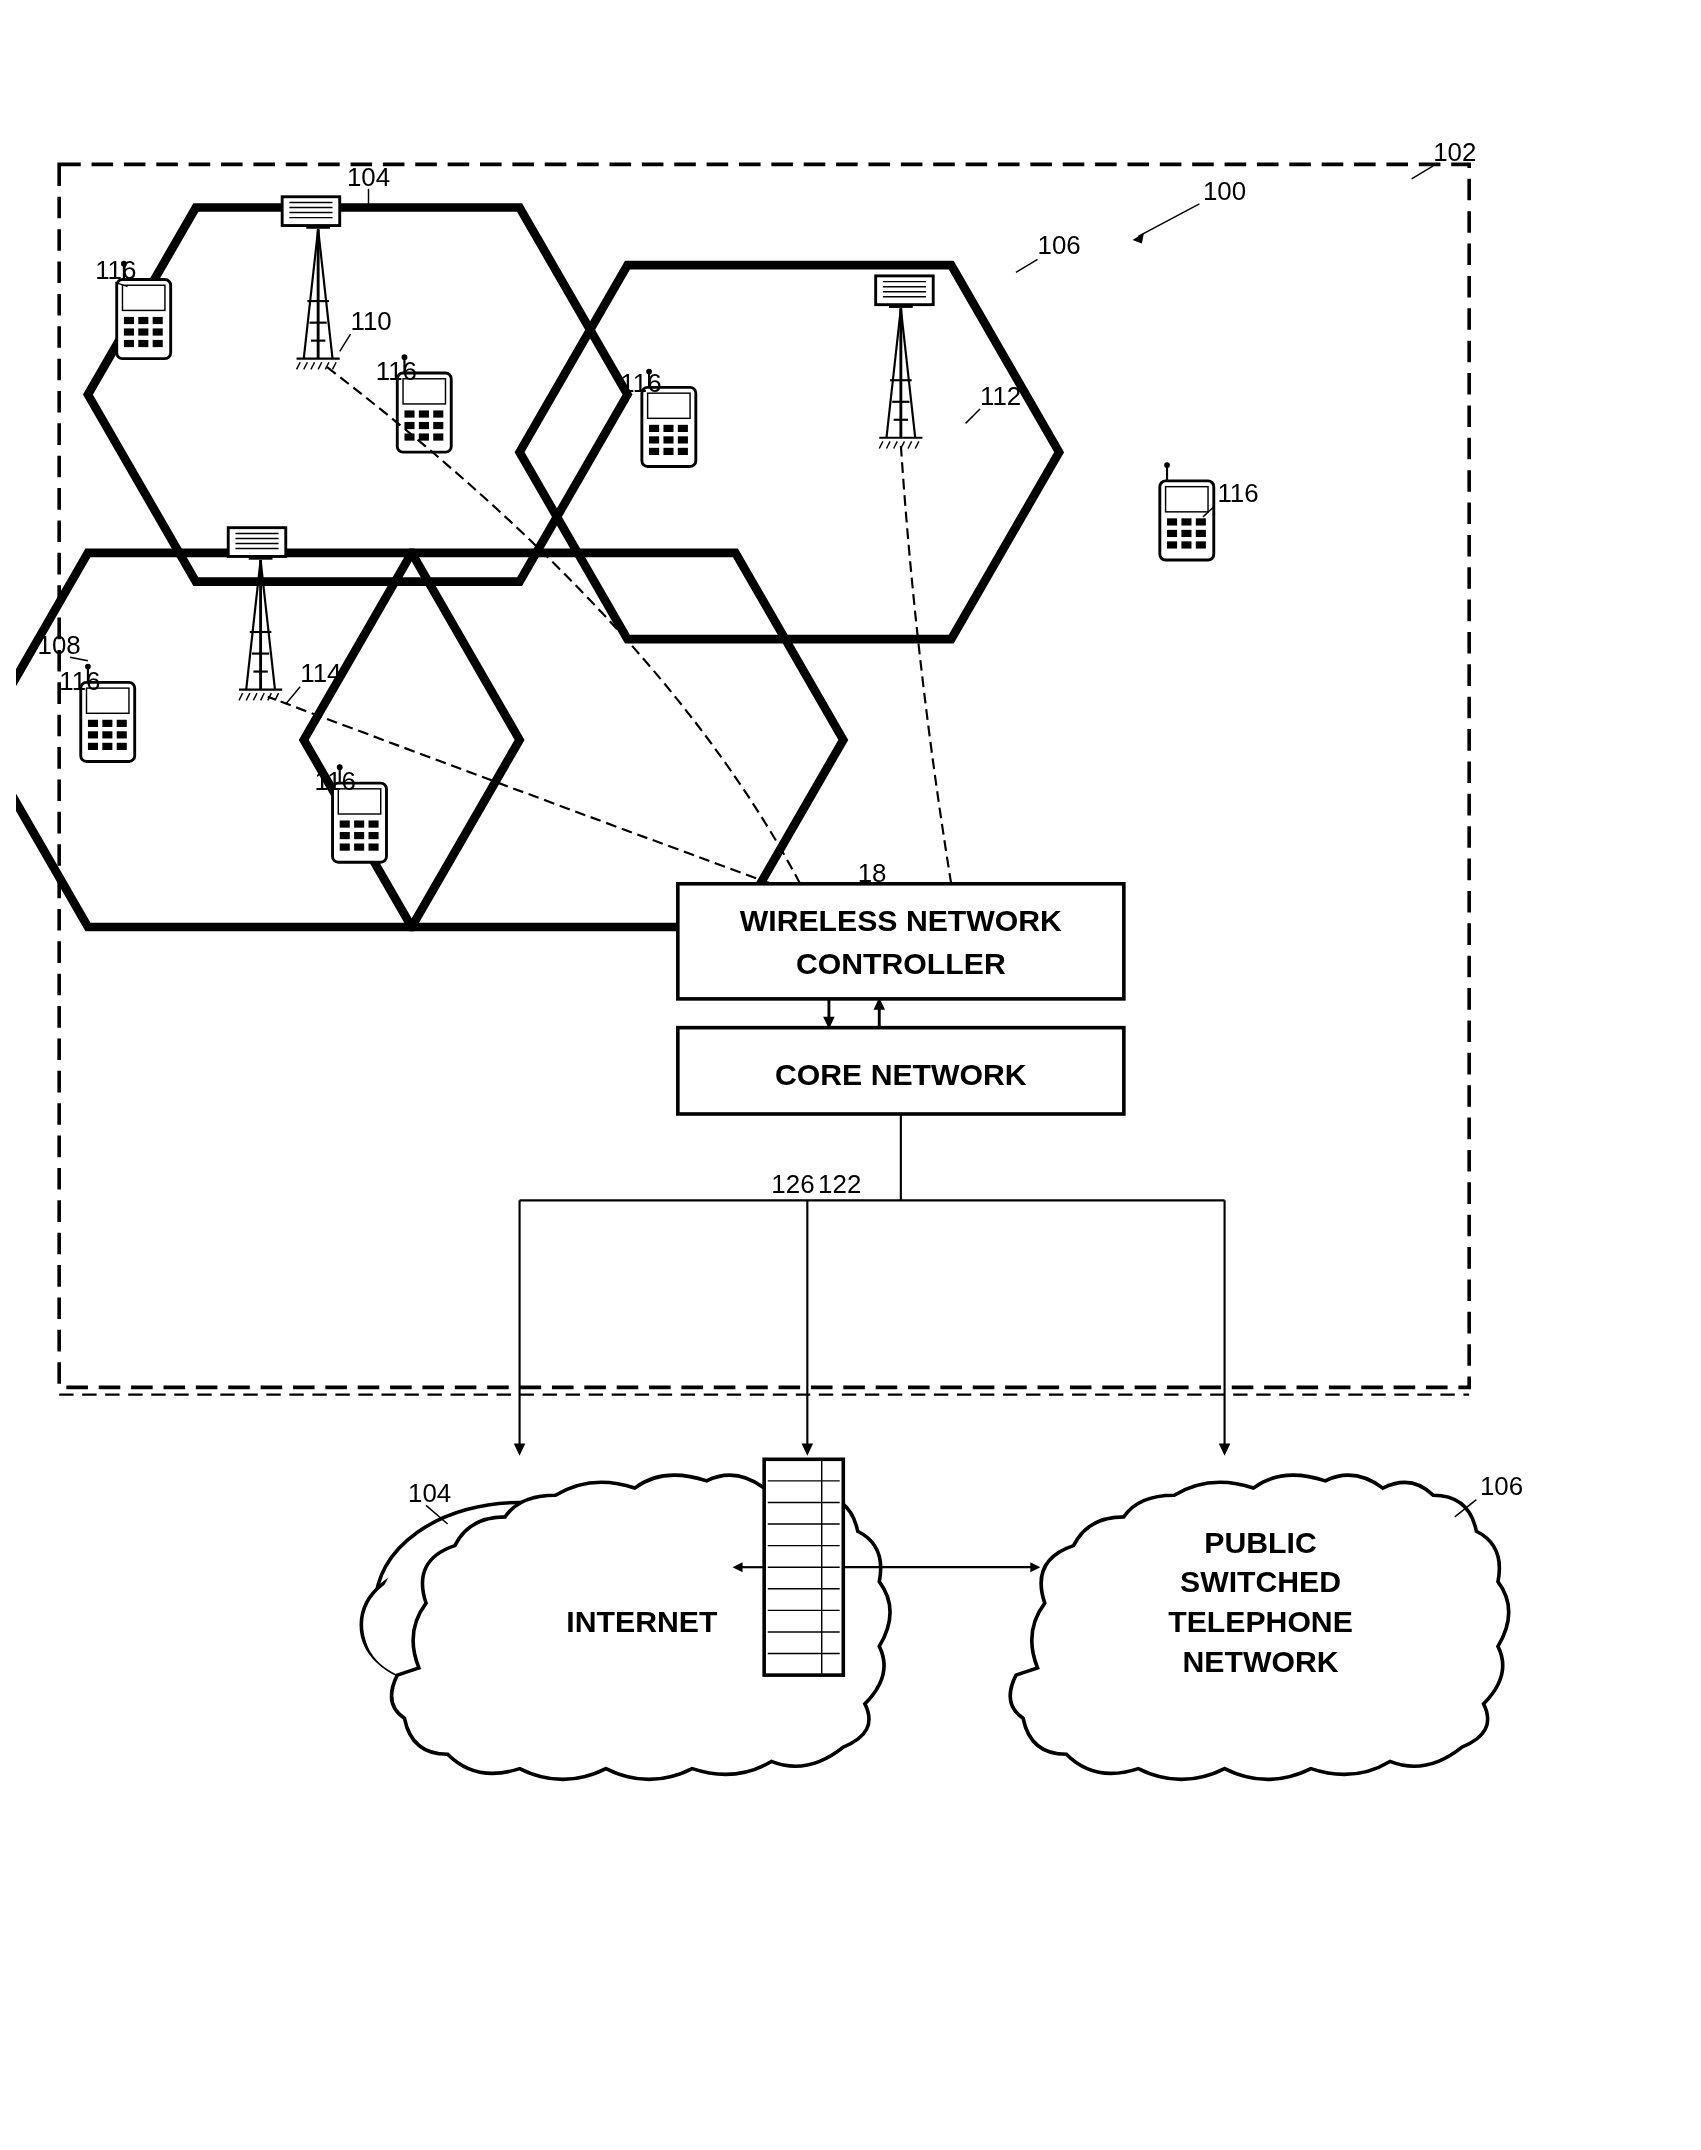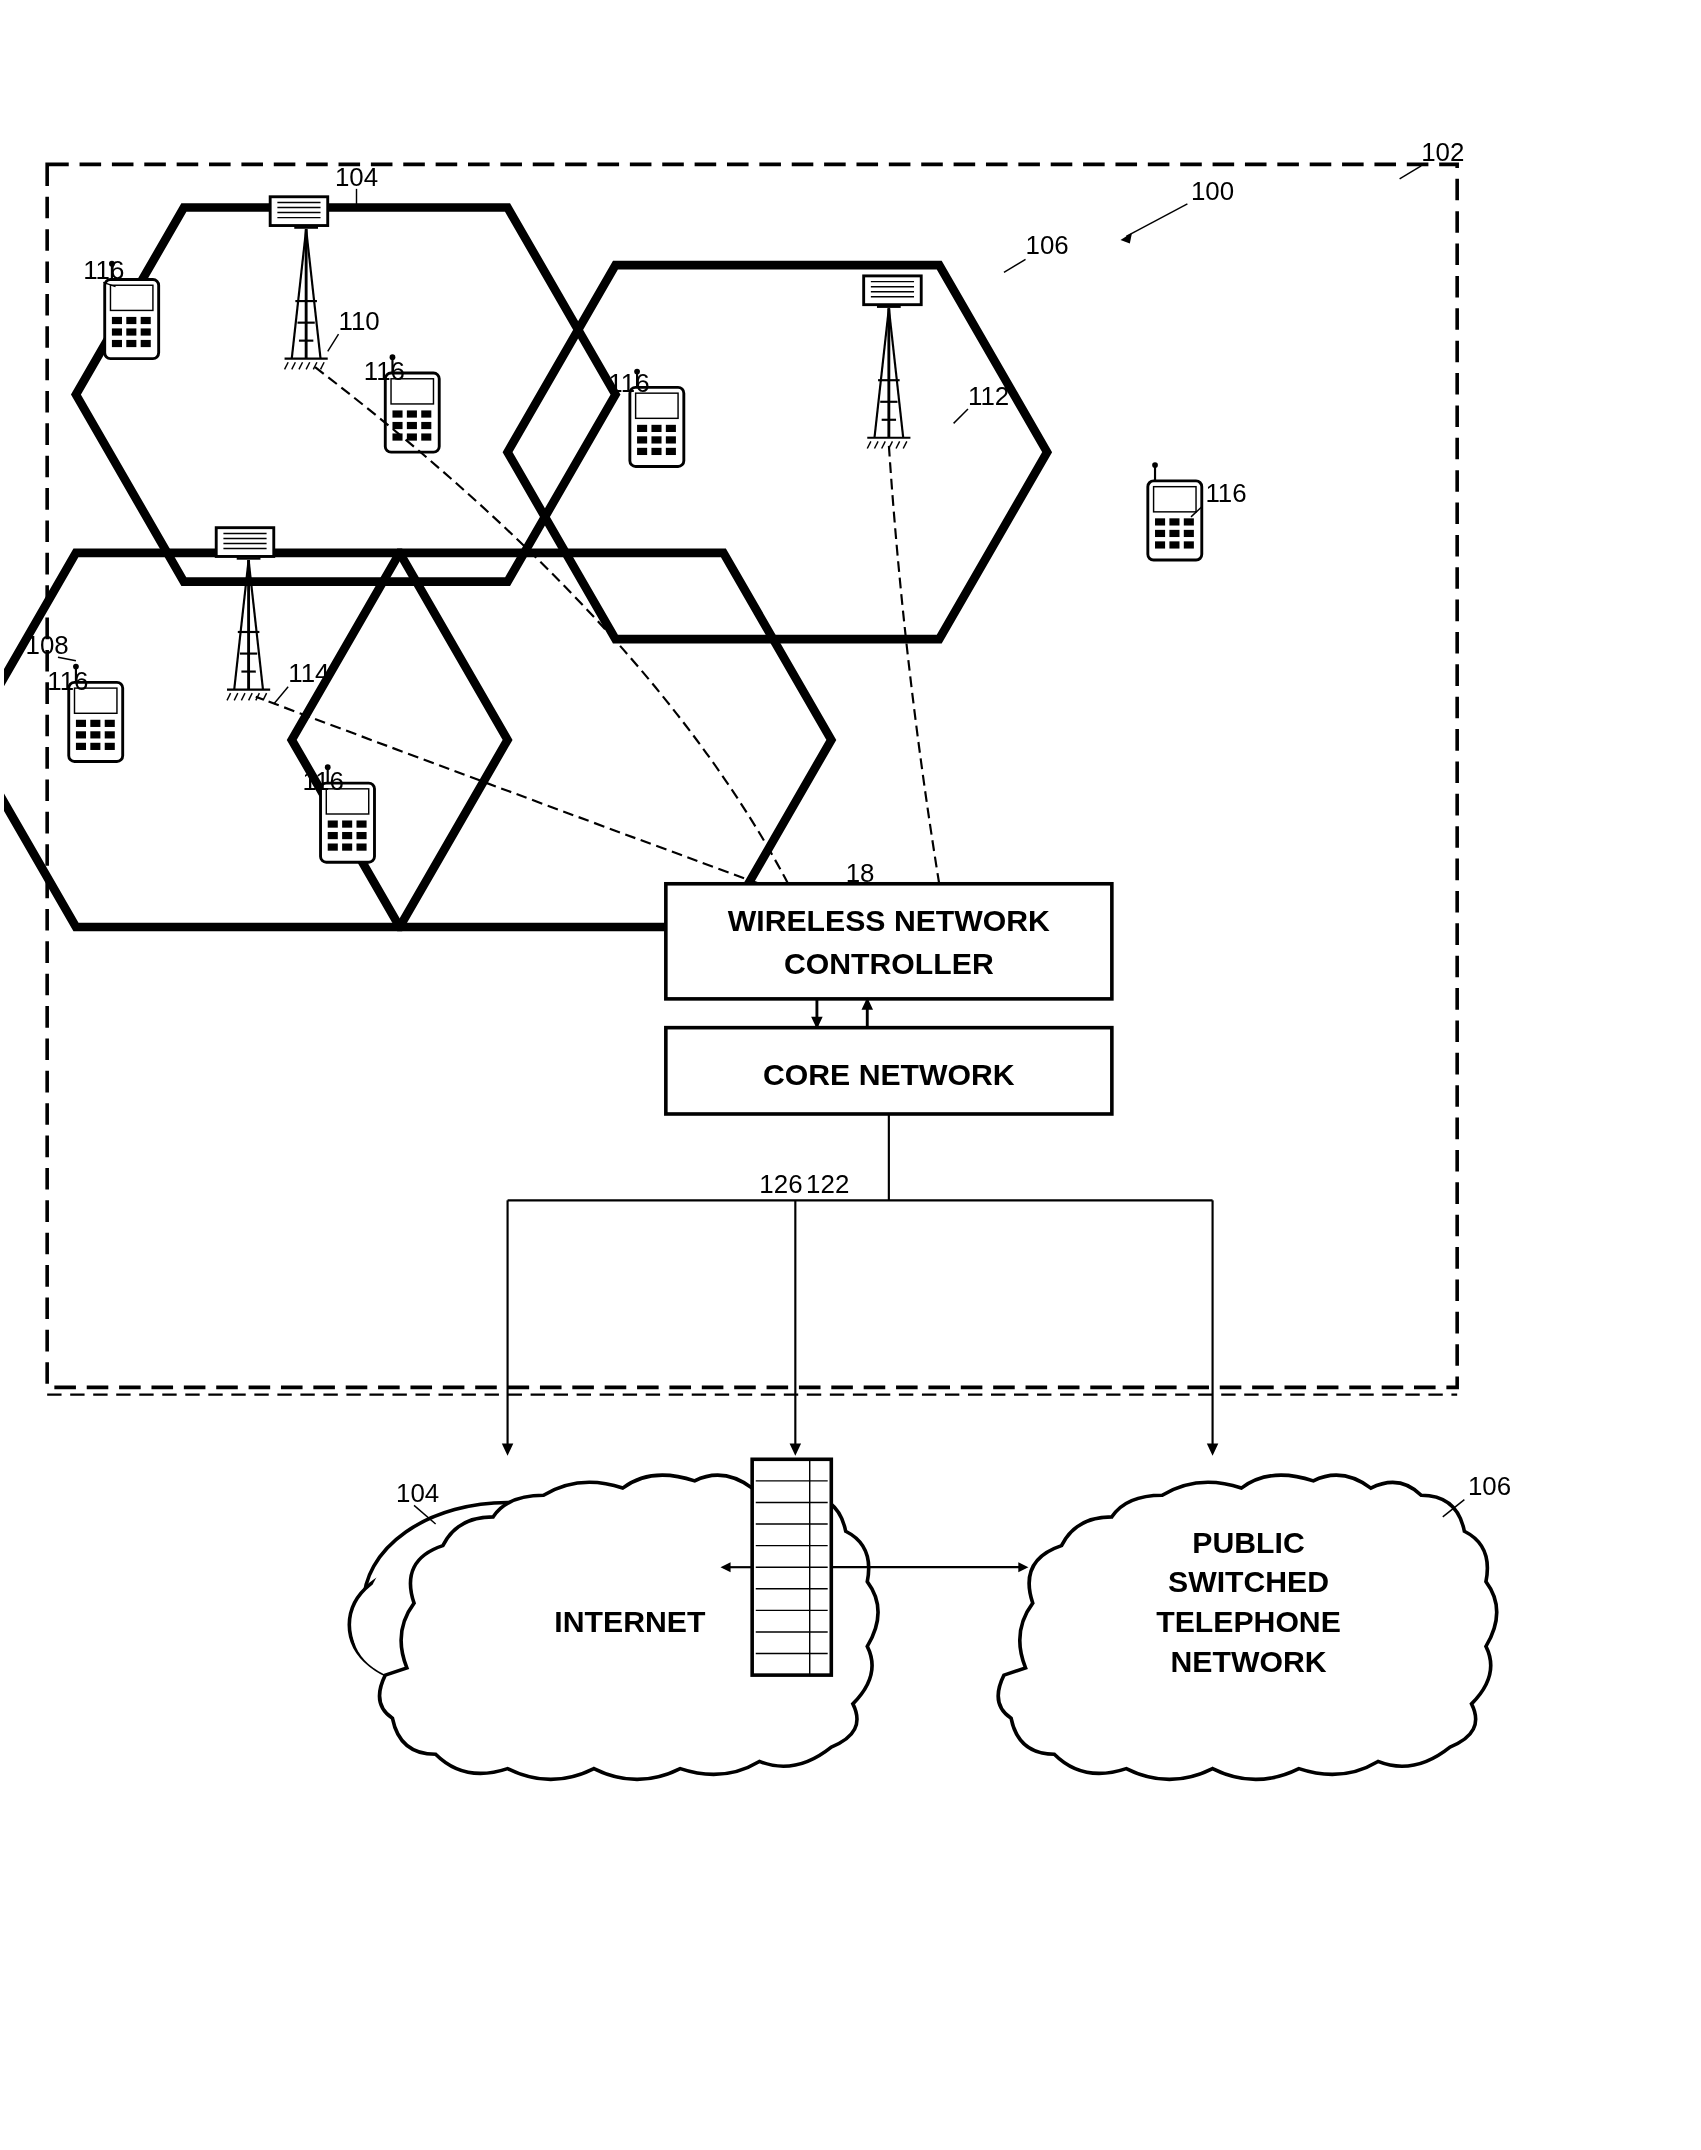--- a/index.html
+++ b/index.html
@@ -7,21 +7,21 @@
       background: #fff;
       font-family: Arial, sans-serif;
       width: 1702px;
       height: 2151px;
       overflow: hidden;
       position: relative;
     }
 
     .diagram-container {
       position: absolute;
-      top: 0; left: 4px;
+      top: 0; left: 16px;
       width: 1510px;
       height: 2151px;
       border-radius: 11px;
     }
 
     svg {
       width: 100%;
       height: 100%;
     }
 

